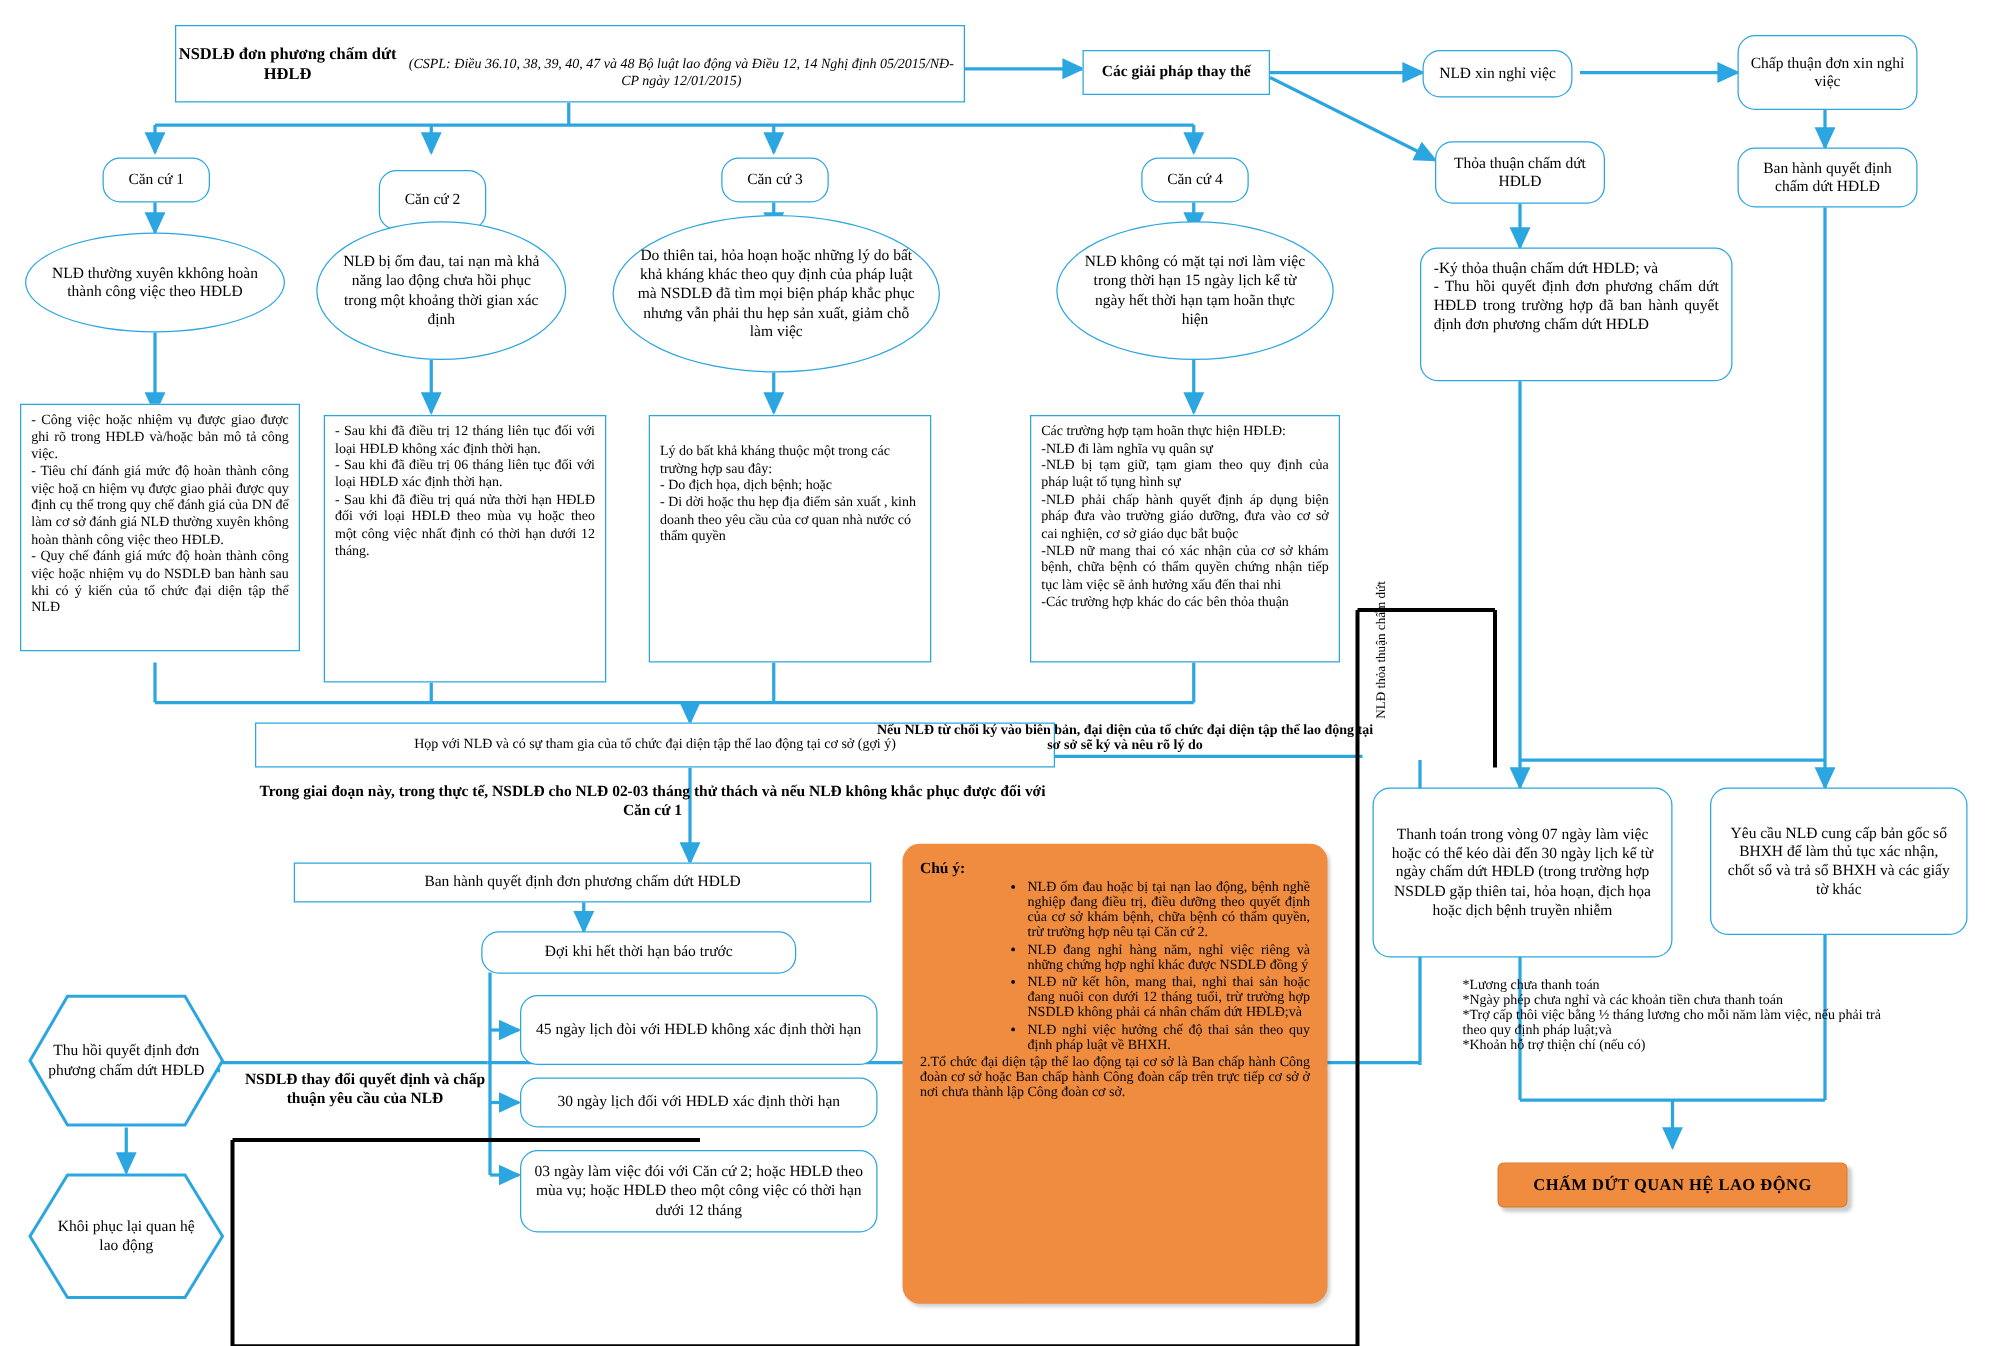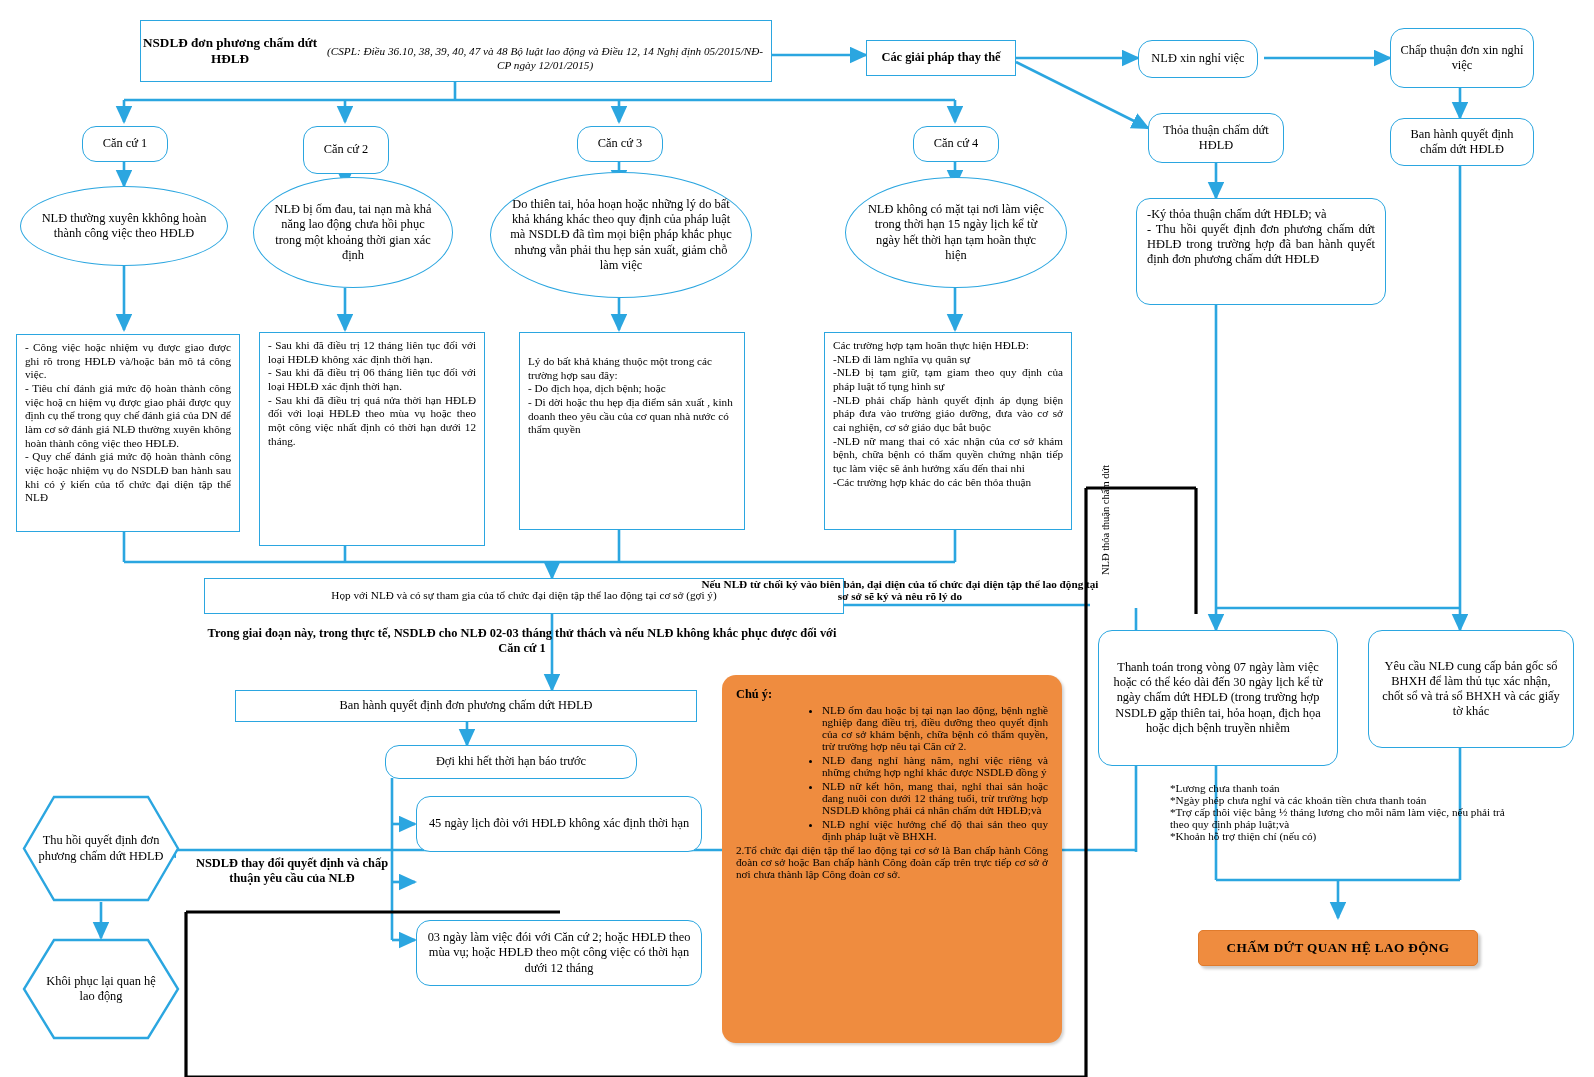--- a/index.html
+++ b/index.html
@@ -173,21 +173,21 @@
 - Thu hồi quyết định đơn phương chấm dứt HĐLĐ trong trường hợp đã ban hành quyết định đơn phương chấm dứt HĐLĐ</span>
   </div>
 
   <div class="vert f10" style="left:1100px;top:385px;height:190px;">
     <span>NLĐ thỏa thuận chấm dứt</span>
   </div>
 
   <div class="node round f12" style="left:82px;top:126px;width:86px;height:36px;">
     <span>Căn cứ 1</span>
     </div>
-  <div class="node round f12" style="left:303px;top:126px;width:86px;height:48px;text-align:center;">
+  <div class="node round f12" style="left:303px;top:136px;width:86px;height:48px;text-align:center;">
     <span>Căn cứ 2</span>
     </div>
   <div class="node round f12" style="left:577px;top:126px;width:86px;height:36px;">
     <span>Căn cứ 3</span>
     </div>
   <div class="node round f12" style="left:913px;top:126px;width:86px;height:36px;">
     <span>Căn cứ 4</span>
     </div>
 
   <div class="node ellipse f12" style="left:20px;top:186px;width:208px;height:80px;">
@@ -199,21 +199,21 @@
     </div>
 
   <div class="node ellipse f12" style="left:490px;top:172px;width:262px;height:126px;">
     <span style="padding:0 18px;">Do thiên tai, hỏa hoạn hoặc những lý do bất khả kháng khác theo quy định của pháp luật mà NSDLĐ đã tìm mọi biện pháp khắc phục nhưng vẫn phải thu hẹp sản xuất, giảm chỗ làm việc</span>
     </div>
 
   <div class="node ellipse f12" style="left:845px;top:177px;width:222px;height:111px;">
     <span style="padding:0 20px;">NLĐ không có mặt tại nơi làm việc trong thời hạn 15 ngày lịch kể từ ngày hết thời hạn tạm hoãn thực hiện</span>
     </div>
 
-  <div class="node sq f11 just" style="left:16px;top:334px;width:224px;height:198px;align-items:flex-start;justify-content:flex-start;padding:6px 8px;">
+  <div class="node sq f11 just" style="left:16px;top:323px;width:224px;height:198px;align-items:flex-start;justify-content:flex-start;padding:6px 8px;">
     <span style="white-space:pre-line;">- Công việc hoặc nhiệm vụ được giao được ghi rõ trong HĐLĐ và/hoặc bản mô tả công việc.
 - Tiêu chí đánh giá mức độ hoàn thành công việc hoặ cn hiệm vụ được giao phải được quy định cụ thể trong quy chế đánh giá của DN để làm cơ sở đánh giá NLĐ thường xuyên không hoàn thành công việc theo HĐLĐ.
 - Quy chế đánh giá mức độ hoàn thành công việc hoặc nhiệm vụ do NSDLĐ ban hành sau khi có ý kiến của tổ chức đại diện tập thể NLĐ</span>
     </div>
 
   <div class="node sq f11 just" style="left:259px;top:332px;width:226px;height:214px;align-items:flex-start;justify-content:flex-start;padding:6px 8px;">
     <span style="white-space:pre-line;">- Sau khi đã điều trị 12 tháng liên tục đối với loại HĐLĐ không xác định thời hạn.
 - Sau khi đã điều trị 06 tháng liên tục đối với loại HĐLĐ xác định thời hạn.
 - Sau khi đã điều trị quá nửa thời hạn HĐLĐ đối với loại HĐLĐ theo mùa vụ hoặc theo một công việc nhất định có thời hạn dưới 12 tháng.</span>
     </div>
@@ -248,20 +248,23 @@
     </div>
 
   <div class="node round f12" style="left:385px;top:745px;width:252px;height:34px;">
     <span>Đợi khi hết thời hạn báo trước</span>
     </div>
 
   <div class="node round f12" style="left:416px;top:796px;width:286px;height:56px;">
     <span style="padding:0 10px;">45 ngày lịch đòi với HĐLĐ không xác định thời hạn</span>
     </div>
 
+  <div class="node round f12" style="left:416px;top:862px;width:286px;height:40px;">
+    <span style="padding:0 10px;">30  ngày lịch đối với HĐLĐ xác định thời hạn</span>
+    </div>
 
   <div class="node round f12" style="left:416px;top:920px;width:286px;height:66px;">
     <span style="padding:0 10px;">03 ngày làm việc đói với Căn cứ 2; hoặc HĐLĐ theo mùa vụ; hoặc HĐLĐ theo một công việc có thời hạn dưới 12 tháng</span>
     </div>
 
   <div class="hex f12" style="left:22px;top:795px;width:158px;height:107px;">
     <svg width="158" height="107" viewBox="0 0 158 107">
         <polygon points="32,2 126,2 156,53.5 126,105 32,105 2,53.5" fill="#fff" stroke="#2ba6e0" stroke-width="2.4"></polygon>
       </svg>
     <span class="hx-label">Thu hồi quyết định đơn phương chấm dứt HĐLĐ</span>

